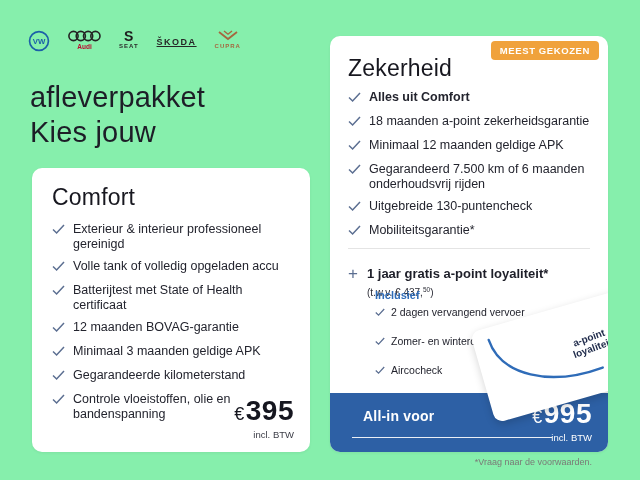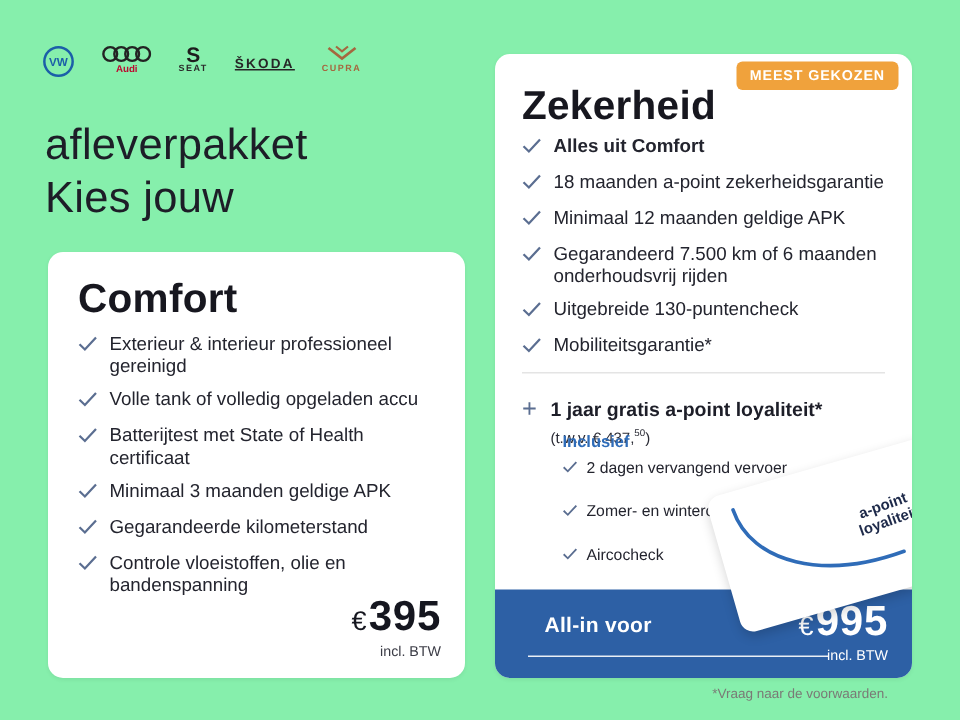--- a/index.html
+++ b/index.html
@@ -26,21 +26,21 @@
   }
 
   
   .card {
     position:absolute; background:#fff; border-radius:10px;
     box-shadow:0 1px 3px rgba(0,0,0,.06);
   }
   .card-comfort { left:32px; top:168px; width:278px; height:284px; }
   .card-zekerheid { left:330px; top:36px; width:278px; height:416px; overflow:hidden; }
 
-  .card h2 { font-size:27px; font-weight:700; color:#17171f; letter-spacing:.2px; }
+  .card h2 { font-size:23px; font-weight:400; color:#17171f; letter-spacing:.2px; }
   .card-comfort h2 { position:absolute; left:20px; top:16px; }
   .card-zekerheid h2 { position:absolute; left:18px; top:19px; }
 
   ul.checklist { list-style:none; position:absolute; display:flex; flex-direction:column; gap:7px; }
   .card-comfort ul.checklist { left:20px; top:54px; width:240px; }
   .card-zekerheid ul.checklist { left:18px; top:54px; width:248px; }
   ul.checklist li { display:flex; gap:8px; font-size:12.5px; line-height:15px; color:#23242e; }
   ul.checklist li .chk { flex:0 0 13px; margin-top:2px; }
   li.em { font-weight:700; }
 
@@ -158,20 +158,26 @@
       <li>
           <span class="chk"><svg width="13" height="11" viewBox="0 0 13 11">
               <path d="M1 5.5 L4.6 9 L12 1" fill="none" stroke="#5b6e91" stroke-width="1.5"></path>
             </svg></span>
           <span>Batterijtest met State of Health certificaat</span>
         </li>
       <li>
           <span class="chk"><svg width="13" height="11" viewBox="0 0 13 11">
               <path d="M1 5.5 L4.6 9 L12 1" fill="none" stroke="#5b6e91" stroke-width="1.5"></path>
             </svg></span>
+          <span>12 maanden BOVAG-garantie</span>
+        </li>
+      <li>
+          <span class="chk"><svg width="13" height="11" viewBox="0 0 13 11">
+              <path d="M1 5.5 L4.6 9 L12 1" fill="none" stroke="#5b6e91" stroke-width="1.5"></path>
+            </svg></span>
           <span>Minimaal 3 maanden geldige APK</span>
         </li>
       <li>
           <span class="chk"><svg width="13" height="11" viewBox="0 0 13 11">
               <path d="M1 5.5 L4.6 9 L12 1" fill="none" stroke="#5b6e91" stroke-width="1.5"></path>
             </svg></span>
           <span>Gegarandeerde kilometerstand</span>
         </li>
       <li>
           <span class="chk"><svg width="13" height="11" viewBox="0 0 13 11">

